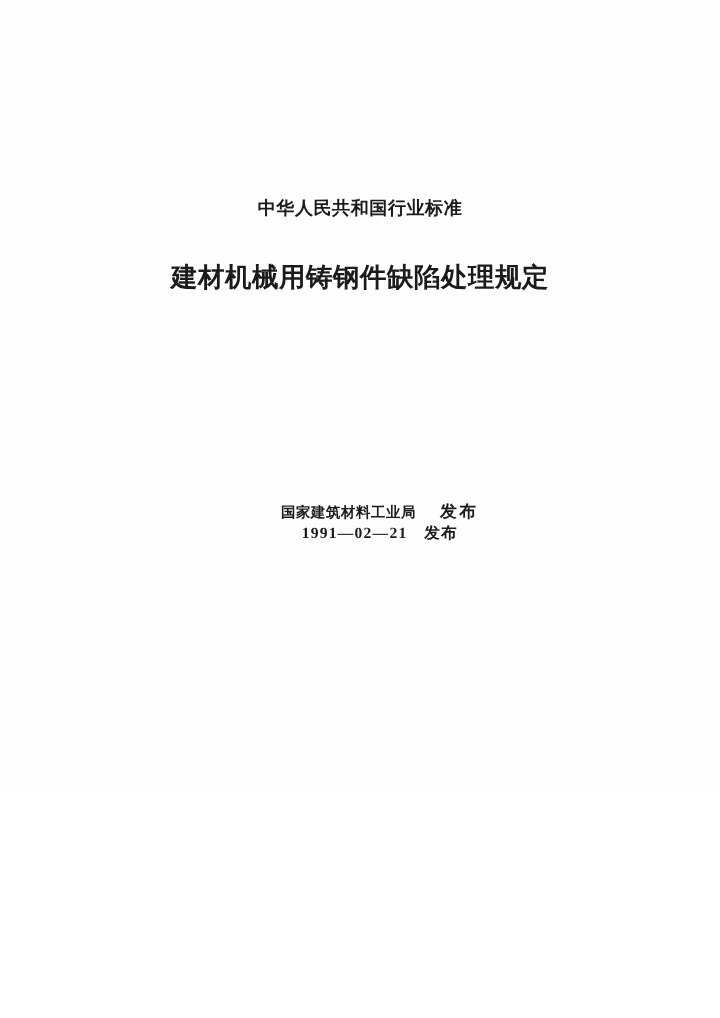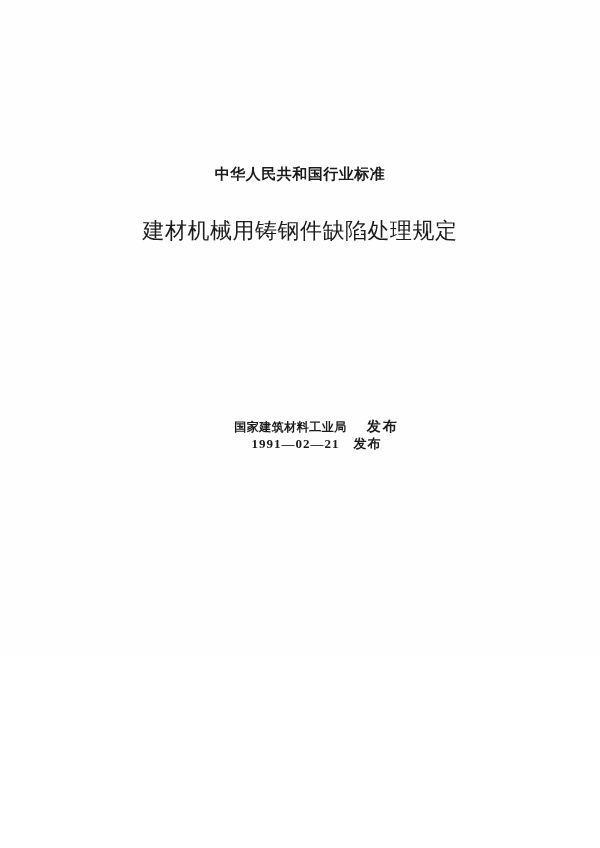--- a/index.html
+++ b/index.html
@@ -28,21 +28,21 @@
     letter-spacing: 0.5px;
     line-height: 1;
   }
   .title {
     position: absolute;
     top: 219px;
     left: 0;
     right: 0;
     text-align: center;
     font-family: "Liberation Serif", "DejaVu Serif", serif;
-    font-weight: normal;
+    font-weight: bold;
     font-size: 22px;
     letter-spacing: 0.5px;
     line-height: 1.1;
     white-space: nowrap;
   }
   .code {
     position: absolute;
     top: 319px;
     left: 0;
     right: 0;

